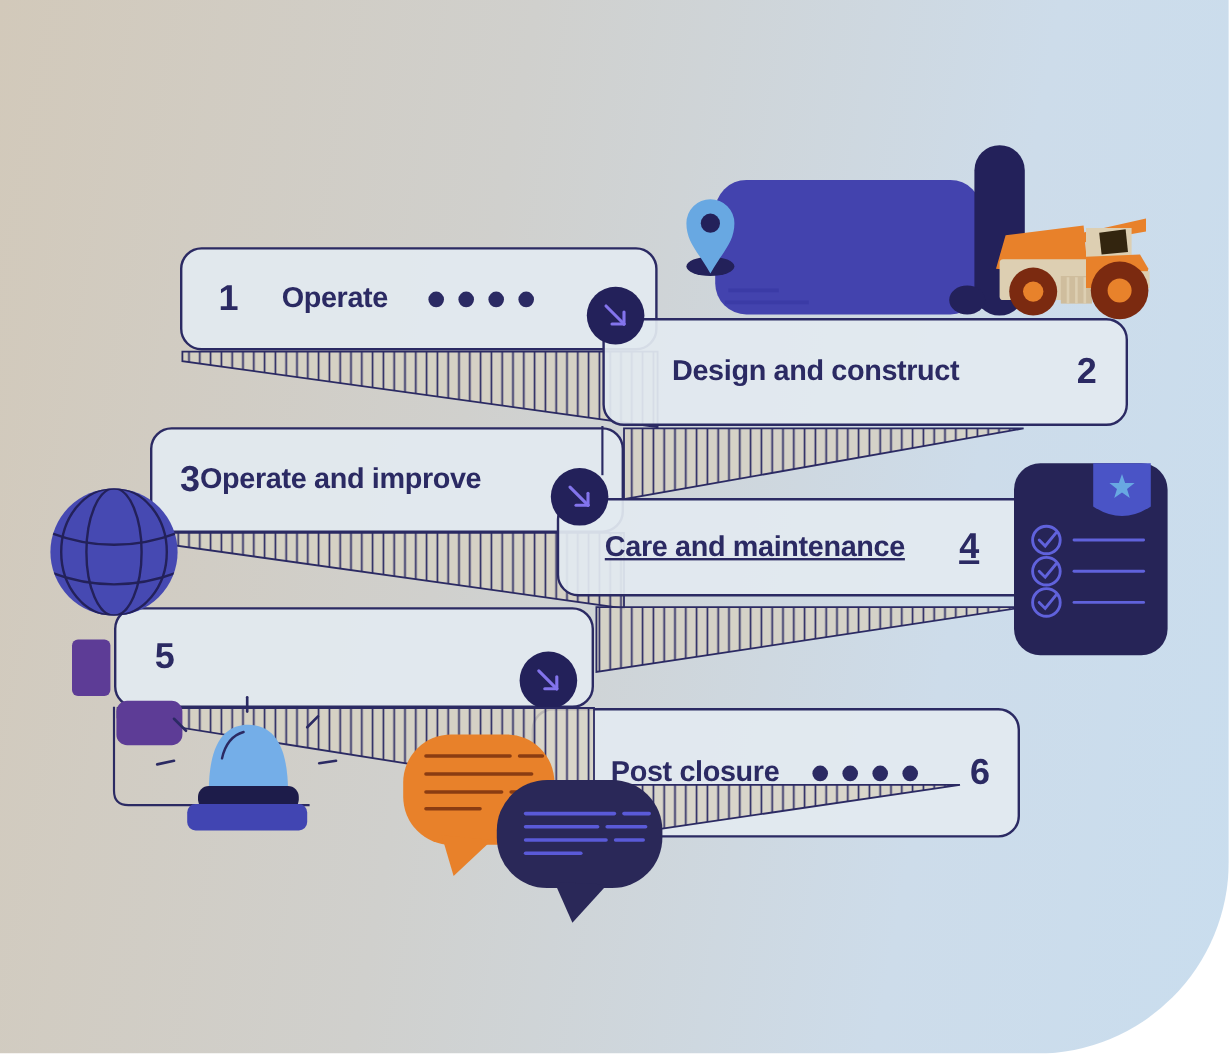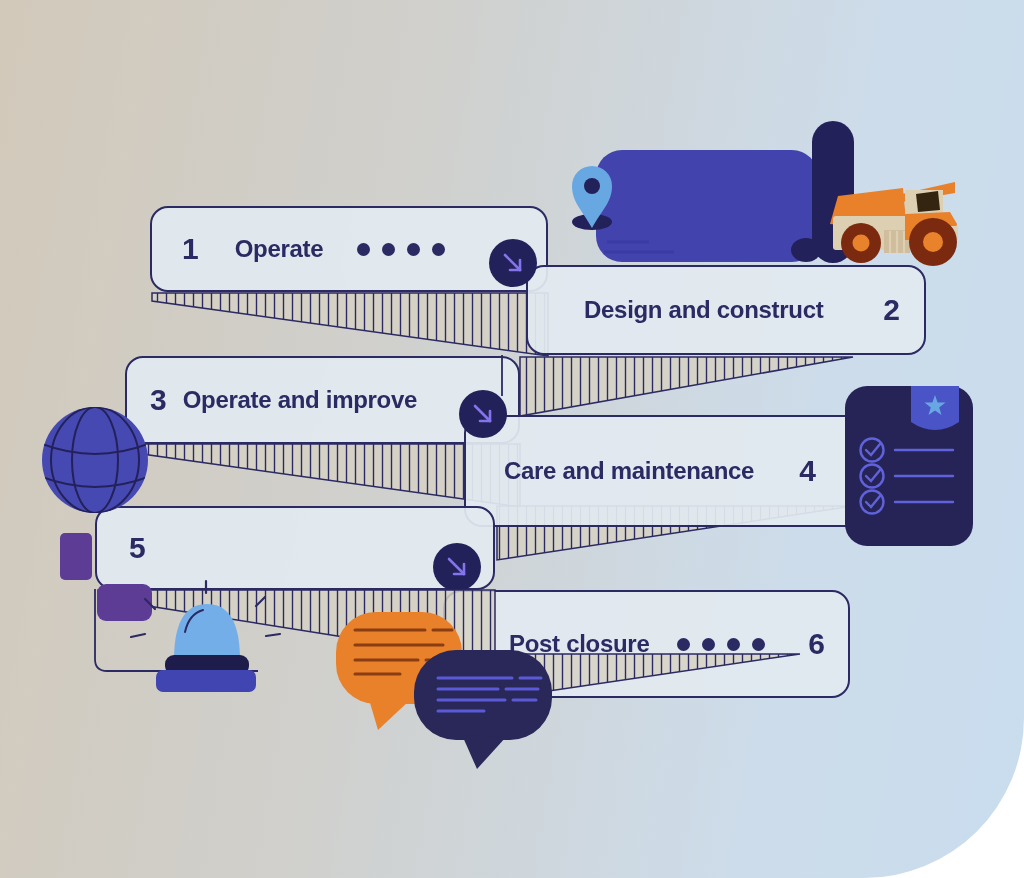--- a/index.html
+++ b/index.html
@@ -20,25 +20,25 @@
   .num{font-size:30px;font-weight:bold;}
   .label{font-size:24px;font-weight:bold;letter-spacing:-0.3px;}
   .dots{display:flex;align-items:center;}
   .dots i{display:block;width:13px;height:13px;border-radius:50%;background:#2b2a63;margin-right:12px;}
   .circle{
     position:absolute;width:48px;height:48px;border-radius:50%;
     background:#23215a;display:flex;align-items:center;justify-content:center;
   }
   #s1{left:150px;top:206px;width:398px;height:86px;padding-left:30px;}
   #s1 .label{margin-left:36px;} #s1 .dots{margin-left:34px;}
-  #s2{left:502px;top:265px;width:400px;height:90px;padding-left:56px;padding-right:24px;margin-left:24px;}
+  #s2{left:502px;top:265px;width:438px;height:90px;padding-left:56px;padding-right:24px;}
   #s2 .num{margin-left:auto;}
   #s3{left:125px;top:356px;width:395px;height:88px;padding-left:23px;}
-  #s3 .label{margin-left:16px;}
-  #s4{left:464px;top:415px;width:433px;height:112px;padding-left:38px;padding-right:79px;}
+  #s3 .label{}
+  #s4{left:464px;top:415px;width:433px;height:82px;padding-left:38px;padding-right:79px;text-decoration:underline;}
   #s4 .num{margin-left:auto;}
   #s5{left:95px;top:506px;width:400px;height:84px;padding-left:32px;}
   #s5 .label{margin-left:30px;}
   #s6{left:443px;top:590px;width:407px;height:108px;padding-left:64px;padding-right:23px;}
   #s6 .dots{margin-left:28px;} #s6 .num{margin-left:auto;}
 </style>
 </head>
 <body>
 
 <div class="canvas">

